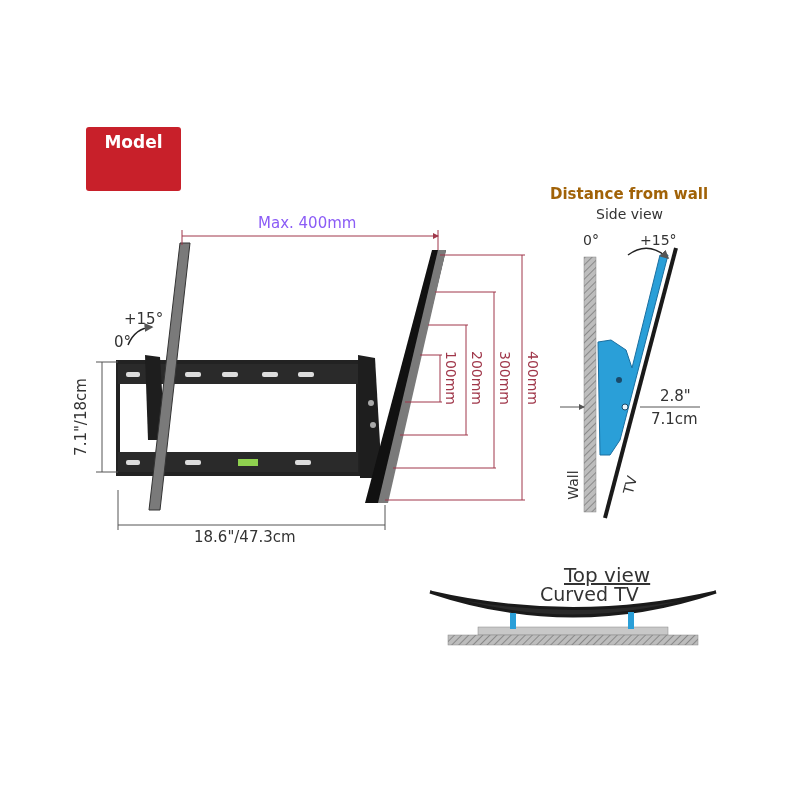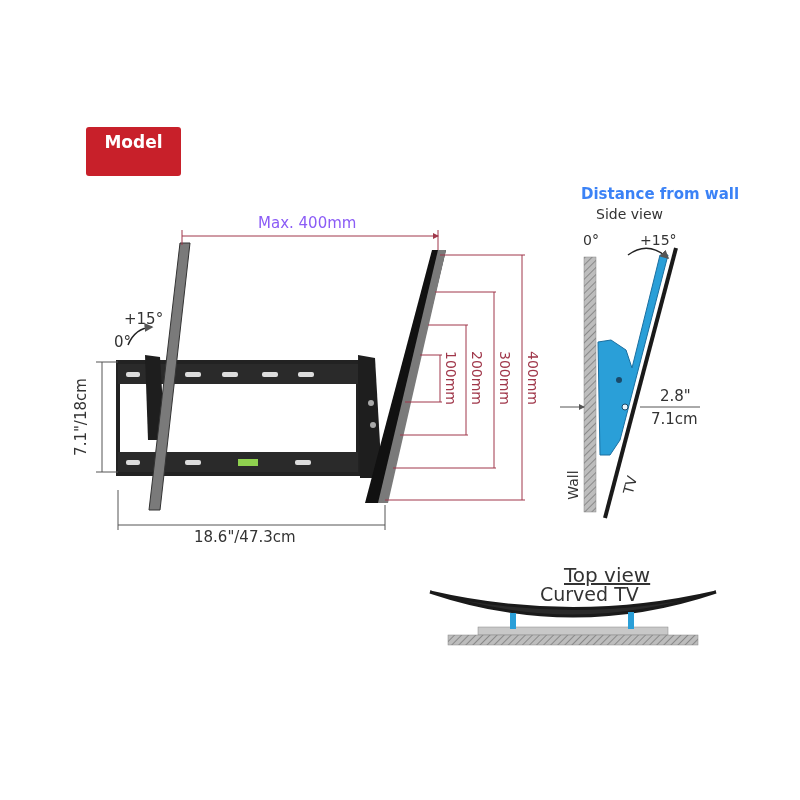--- a/index.html
+++ b/index.html
@@ -1,17 +1,17 @@
 <!DOCTYPE html>
 <html><head>
 <meta charset="utf-8">
 <style>
   html, body { margin:0; padding:0; background:#ffffff; }
   body { width:800px; height:800px; position:relative; overflow:hidden; font-family:"DejaVu Sans", sans-serif; }
-  .badge { position:absolute; left:86px; top:127px; width:95px; height:49px; background:#c8202a; border-radius:3px; color:#fff; text-align:center; }
+  .badge { position:absolute; left:86px; top:127px; width:95px; height:64px; background:#c8202a; border-radius:3px; color:#fff; text-align:center; }
   .badge .l1 { font-size:17px; font-weight:bold; margin-top:5px; line-height:20px; }
   .badge .l2 { font-size:24px; font-weight:bold; line-height:28px; letter-spacing:1px; }
   .txt { position:absolute; white-space:nowrap; color:#333; }
   svg { position:absolute; left:0; top:0; }
 </style>
 </head>
 <body>
 
 <div class="badge">
   <div class="l1">Model</div>
@@ -115,21 +115,21 @@
 <div class="txt" style="left:124px;top:310px;font-size:15px;">+15°</div>
 <div class="txt" style="left:114px;top:333px;font-size:15px;">0°</div>
 <div class="txt" style="left:42px;top:408px;font-size:15px;transform:rotate(-90deg);transform-origin:center;">7.1"/18cm</div>
 <div class="txt" style="left:194px;top:528px;font-size:15px;">18.6"/47.3cm</div>
 
 <div class="txt" style="left:424px;top:370px;font-size:14px;color:#a0374a;transform:rotate(90deg);transform-origin:center;">100mm</div>
 <div class="txt" style="left:450px;top:370px;font-size:14px;color:#a0374a;transform:rotate(90deg);transform-origin:center;">200mm</div>
 <div class="txt" style="left:478px;top:370px;font-size:14px;color:#a0374a;transform:rotate(90deg);transform-origin:center;">300mm</div>
 <div class="txt" style="left:506px;top:370px;font-size:14px;color:#a0374a;transform:rotate(90deg);transform-origin:center;">400mm</div>
 
-<div class="txt" style="left:550px;top:185px;font-size:15px;font-weight:bold;color:#3b82f6;margin-left:31px;">Distance from wall</div>
+<div class="txt" style="left:550px;top:185px;font-size:15px;font-weight:bold;color:#a16207;">Distance from wall</div>
 <div class="txt" style="left:596px;top:206px;font-size:14px;text-align:center;">Side view</div>
 <div class="txt" style="left:583px;top:232px;font-size:14px;">0°</div>
 <div class="txt" style="left:640px;top:232px;font-size:14px;">+15°</div>
 <div class="txt" style="left:660px;top:387px;font-size:15px;">2.8"</div>
 <div class="txt" style="left:651px;top:410px;font-size:15px;text-align:right;">7.1cm</div>
 <div class="txt" style="left:558px;top:477px;font-size:14px;transform:rotate(-90deg);transform-origin:center;">Wall</div>
 <div class="txt" style="left:621px;top:477px;font-size:14px;transform:rotate(-75deg);transform-origin:center;">TV</div>
 
 <div class="txt" style="left:564px;top:563px;font-size:20px;text-decoration:underline;">Top view</div>
 <div class="txt" style="left:540px;top:583px;font-size:19px;">Curved TV</div>

